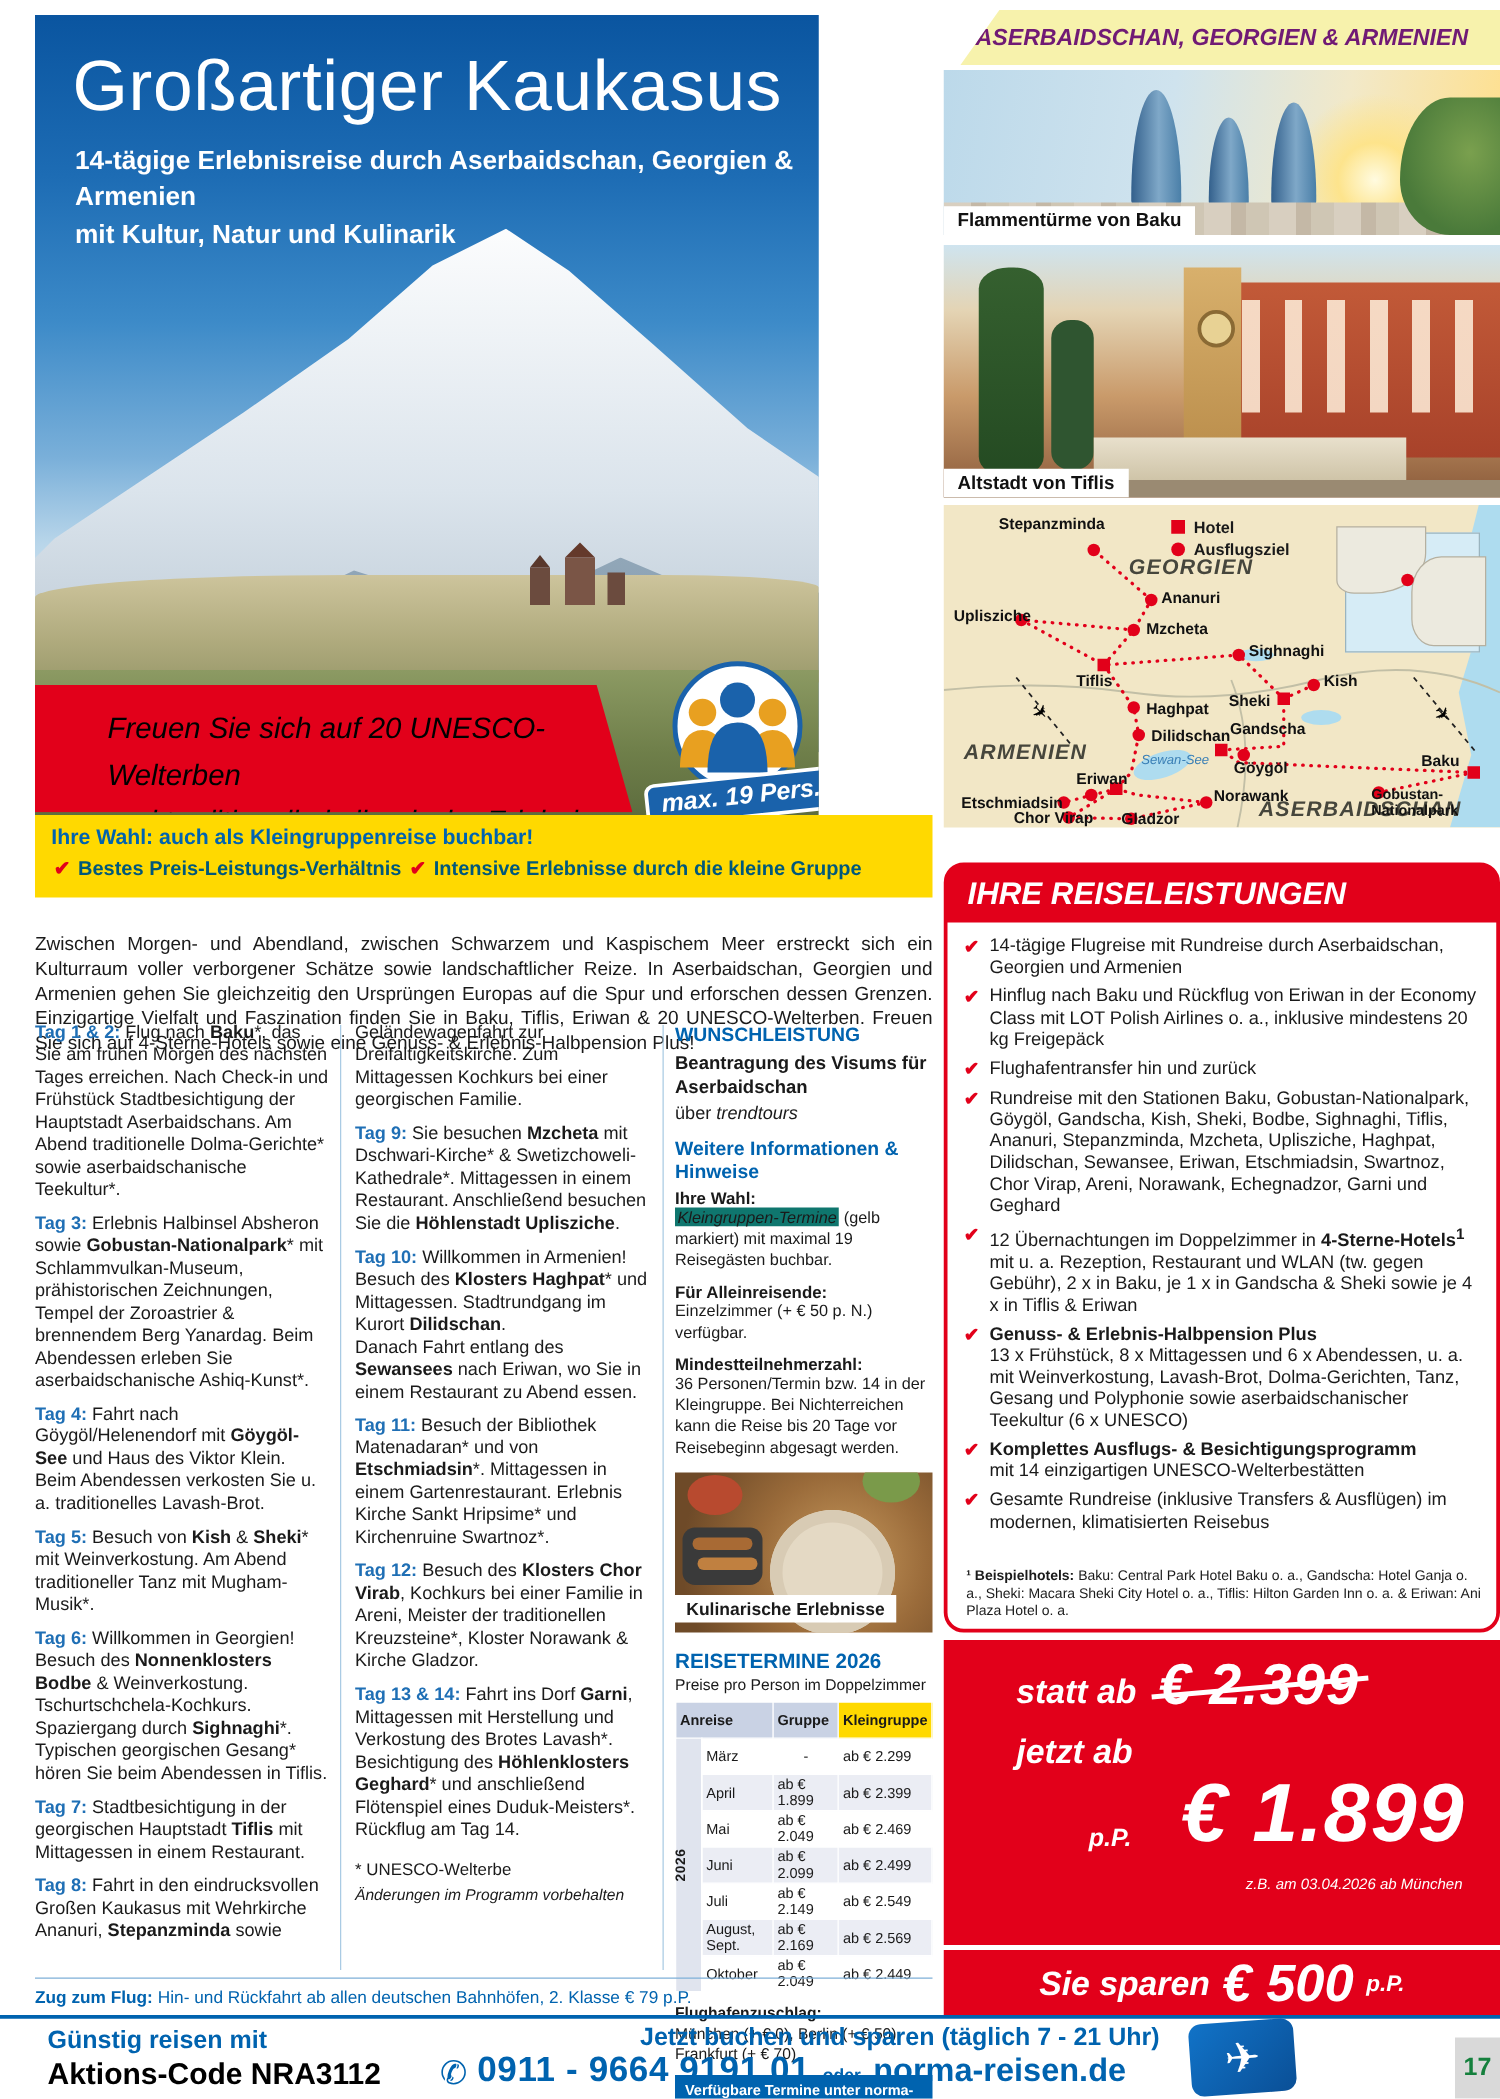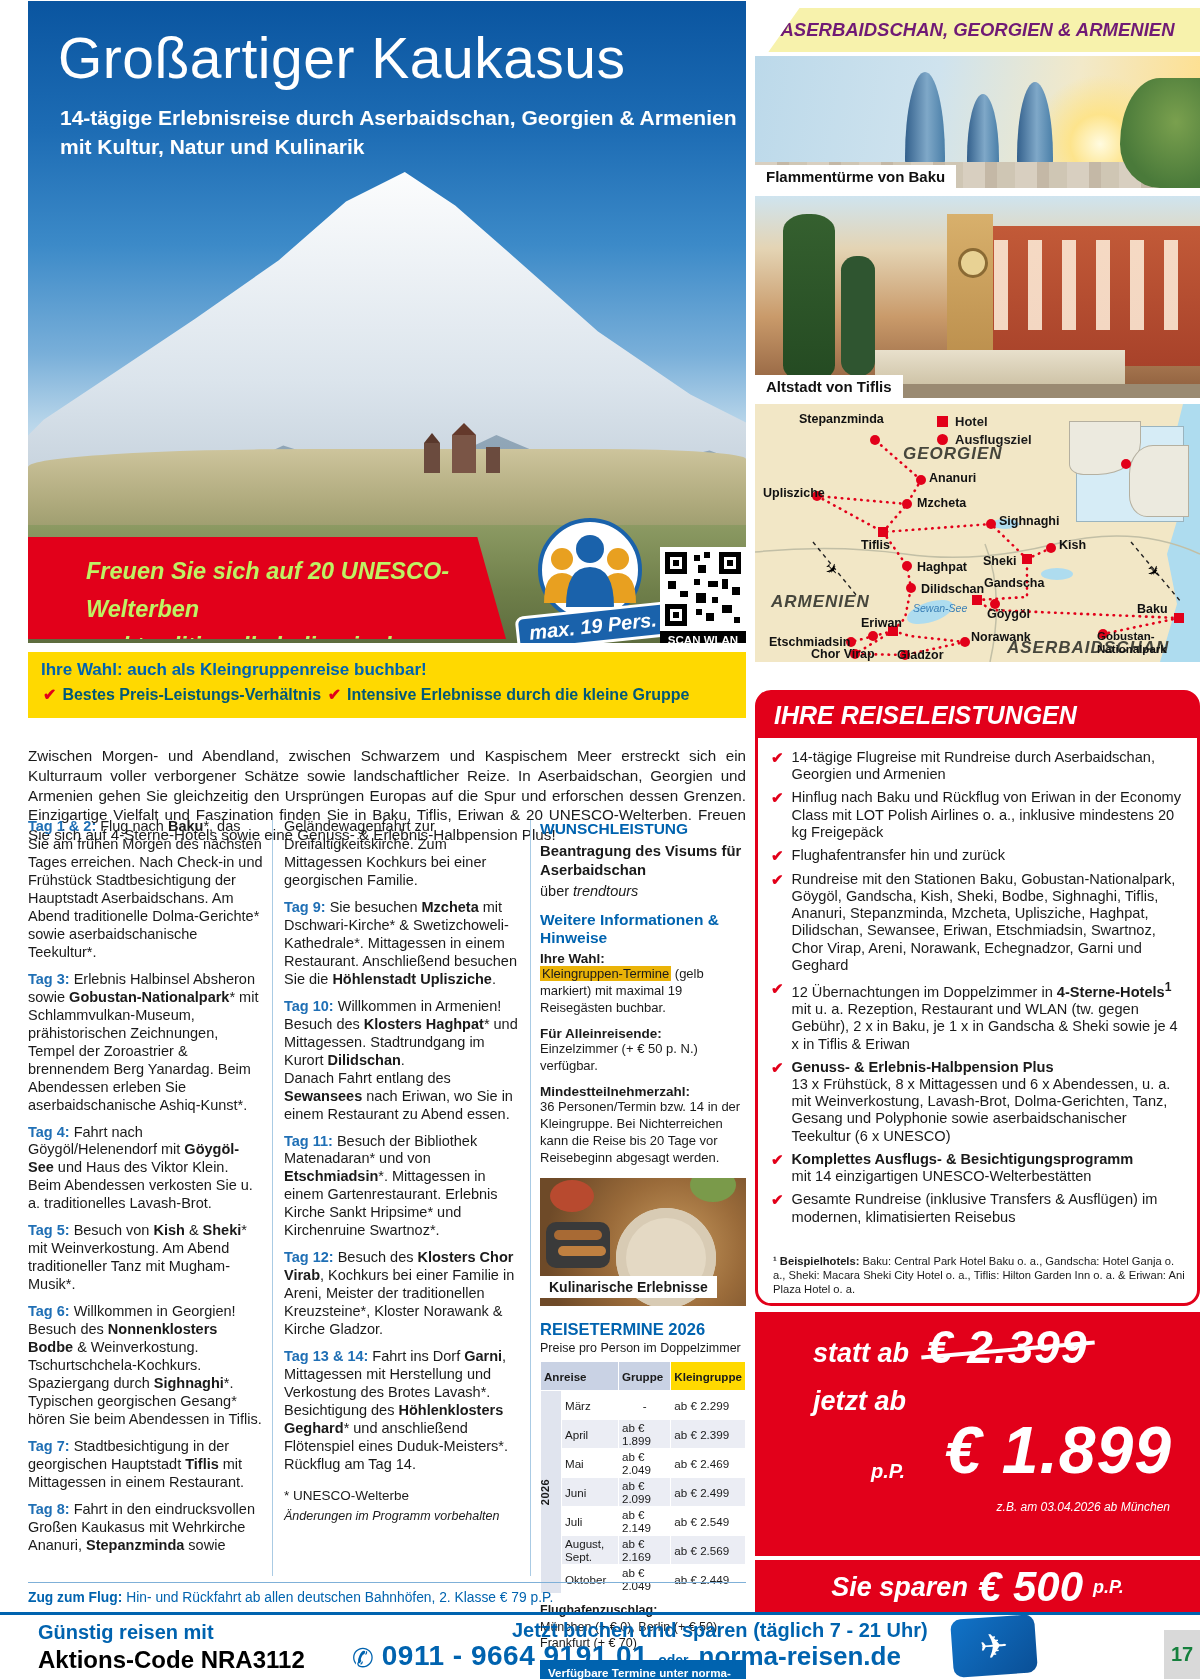--- a/index.html
+++ b/index.html
@@ -1,41 +1,41 @@
 <!DOCTYPE html>
 <html lang="de"><head>
 <meta charset="utf-8">
 <style>
   html,body{margin:0;padding:0;background:#fff;}
   .page{position:relative;width:1200px;height:1679px;background:#fff;overflow:hidden;
         font-family:"Liberation Sans",sans-serif;color:#1a1a1a;}
 
   
-  .hero{position:absolute;left:28px;top:1px;width:718px;height:642px;overflow:hidden;
+  .hero{position:absolute;left:28px;top:12px;width:627px;height:642px;overflow:hidden;
         background:linear-gradient(180deg,#0a55a0 0%,#1d6cb4 20%,#3c8ac8 38%,#79afd9 55%,#b9d6ea 66%,#dde9f2 76%,#e8e6d2 84%);}
   .mtn-back{position:absolute;left:-60px;top:150px;width:840px;height:420px;
         background:linear-gradient(180deg,#ffffff,#dbe4ec 55%,#b3c2cf);
         clip-path:polygon(0 82%,9% 64%,18% 52%,27% 40%,37% 26%,45% 12%,52% 5%,58% 13%,66% 27%,75% 43%,86% 58%,100% 72%,100% 100%,0 100%);}
   .mtn-mid{position:absolute;left:-40px;top:330px;width:820px;height:260px;
         background:linear-gradient(180deg,#9fb4c4,#8aa0b2 60%,#7d93a6);
         clip-path:polygon(0 70%,12% 52%,24% 62%,36% 44%,50% 58%,62% 40%,74% 56%,88% 46%,100% 60%,100% 100%,0 100%);}
   .valley{position:absolute;left:0;bottom:108px;width:100%;height:86px;
         background:linear-gradient(180deg,#cdc49c,#b0ab7e 60%,#9a9a6c);border-radius:40% 20% 0 0/18px 10px 0 0;}
   .hills{position:absolute;left:0;bottom:0;width:100%;height:118px;
         background:linear-gradient(180deg,#8c9a63,#6f7f4a 55%,#5d6c3e);}
   .monastery{position:absolute;left:390px;bottom:170px;width:90px;height:46px;}
   .monastery .t1{position:absolute;left:6px;bottom:0;width:16px;height:30px;background:#6b4b3e;}
   .monastery .t1:before{content:"";position:absolute;left:0;top:-10px;border-left:8px solid transparent;border-right:8px solid transparent;border-bottom:10px solid #59382c;}
   .monastery .t2{position:absolute;left:34px;bottom:0;width:24px;height:38px;background:#7a5546;}
   .monastery .t2:before{content:"";position:absolute;left:0;top:-12px;border-left:12px solid transparent;border-right:12px solid transparent;border-bottom:12px solid #64392b;}
   .monastery .t3{position:absolute;left:68px;bottom:0;width:14px;height:26px;background:#6b4b3e;}
   .hero-title{position:absolute;left:30px;top:24px;color:#fff;font-size:57px;font-weight:400;letter-spacing:.5px;}
   .hero-sub{position:absolute;left:32px;top:102px;color:#fff;font-size:21px;font-weight:bold;line-height:1.4;}
   .red-banner{position:absolute;left:0;top:536px;width:478px;height:102px;background:#E2001A;
-        clip-path:polygon(0 0,94% 0,100% 100%,0 100%);color:#bef264;font-style:italic;font-weight:bold;
+        clip-path:polygon(0 0,94% 0,100% 100%,0 100%);color:#000000;font-style:italic;font-weight:normal;
         font-size:23.5px;line-height:1.6;padding:16px 0 0 58px;box-sizing:border-box;}
   .badge{position:absolute;left:494px;top:514px;width:136px;height:138px;}
   .badge-label{position:absolute;left:-6px;top:94px;width:148px;background:#1a62ab;border:3px solid #fff;
         border-radius:8px;color:#fff;font-style:italic;font-weight:bold;font-size:20px;text-align:center;
         transform:rotate(-6deg);padding:3px 0;}
   .qr{position:absolute;left:632px;top:546px;width:86px;height:108px;}
   .qr .code{width:86px;height:84px;background:#fff;display:block;}
   .qr .lbl{display:block;width:86px;background:#000;color:#fff;font-weight:bold;font-size:11.5px;text-align:center;padding:3px 0;}
   .yellow-strip{position:absolute;left:28px;top:652px;width:718px;height:66px;background:#FFD900;box-sizing:border-box;padding:8px 0 0 13px;}
   .ys-1{color:#0063AF;font-weight:bold;font-size:17px;}
@@ -96,21 +96,21 @@
   .day .tag{color:#1f6fb5;font-weight:bold;margin-right:4px;}
   .fn1{font-size:13.5px;margin-top:14px;}
   .fn2{font-size:12.5px;font-style:italic;margin-top:6px;}
 
   .h-blue{color:#0063AF;font-weight:bold;font-size:15.5px;margin:2px 0 4px 0;}
   .visa-title{font-weight:bold;font-size:14.8px;line-height:1.3;}
   .visa-row{display:flex;justify-content:space-between;font-size:14.5px;margin-top:3px;}
   .visa-row .brand{font-style:italic;}
   .hint-label{font-weight:bold;font-size:13.5px;margin-top:9px;}
   .hint-text{font-size:13px;line-height:1.3;}
-  .hl-yellow{background:#eab308;padding:0 2px;}
+  .hl-yellow{background:#0f766e;padding:0 2px;font-style:italic;}
   .food{position:relative;width:206px;height:128px;margin-top:12px;background:radial-gradient(circle at 65% 55%,#c89a5e 0%,#9a6b3a 45%,#6e4a28 85%);overflow:hidden;}
   .plate{position:absolute;border-radius:50%;}
   .pl1{left:76px;top:30px;width:100px;height:100px;background:#e4d9c4;box-shadow:inset 0 0 0 10px #d8cbb4;}
   .pl2{left:6px;top:44px;width:64px;height:46px;border-radius:10px;background:#3a3a3a;}
   .pl3{left:14px;top:52px;width:48px;height:10px;border-radius:5px;background:#a86a34;}
   .pl4{left:18px;top:68px;width:48px;height:10px;border-radius:5px;background:#c08040;}
   .pl5{left:10px;top:2px;width:44px;height:32px;background:#b84a2f;}
   .pl6{left:150px;top:-10px;width:46px;height:34px;background:#7a9a4a;}
   .food .caption{position:absolute;left:0;bottom:8px;background:#fff;font-weight:bold;font-size:14px;padding:3px 9px;}
   .termine-h{color:#0063AF;font-weight:bold;font-size:16.5px;margin-top:14px;}

